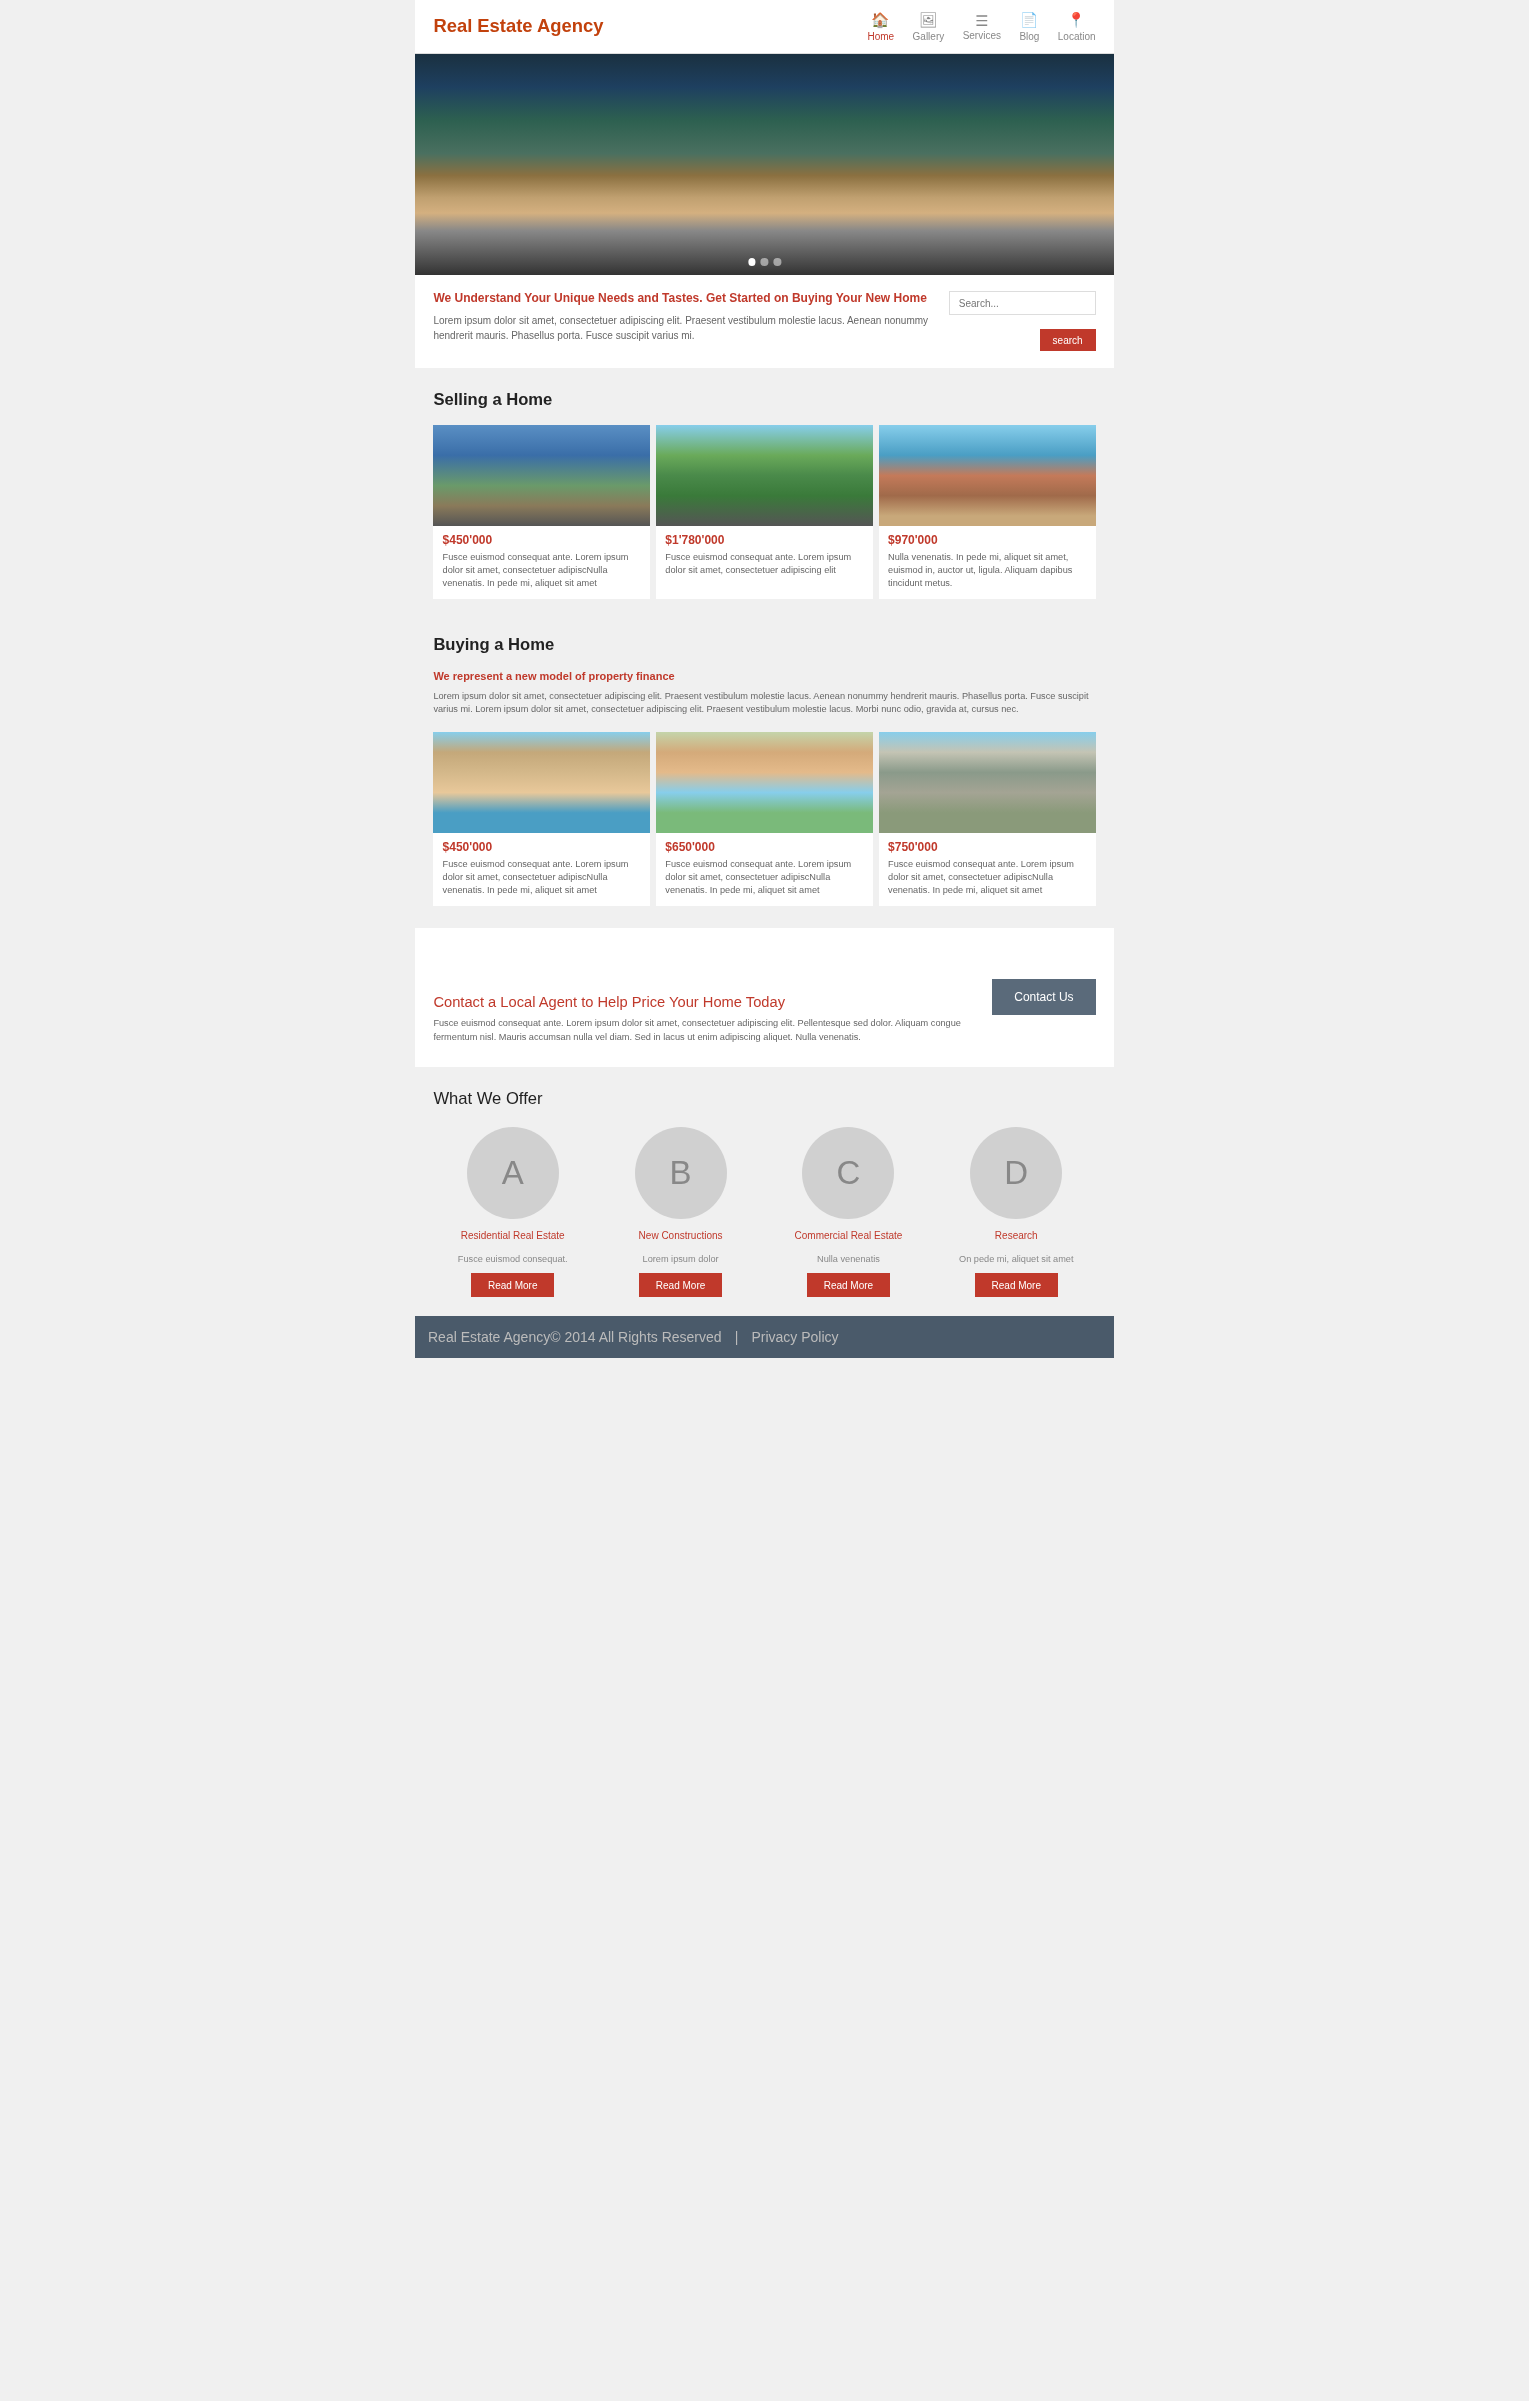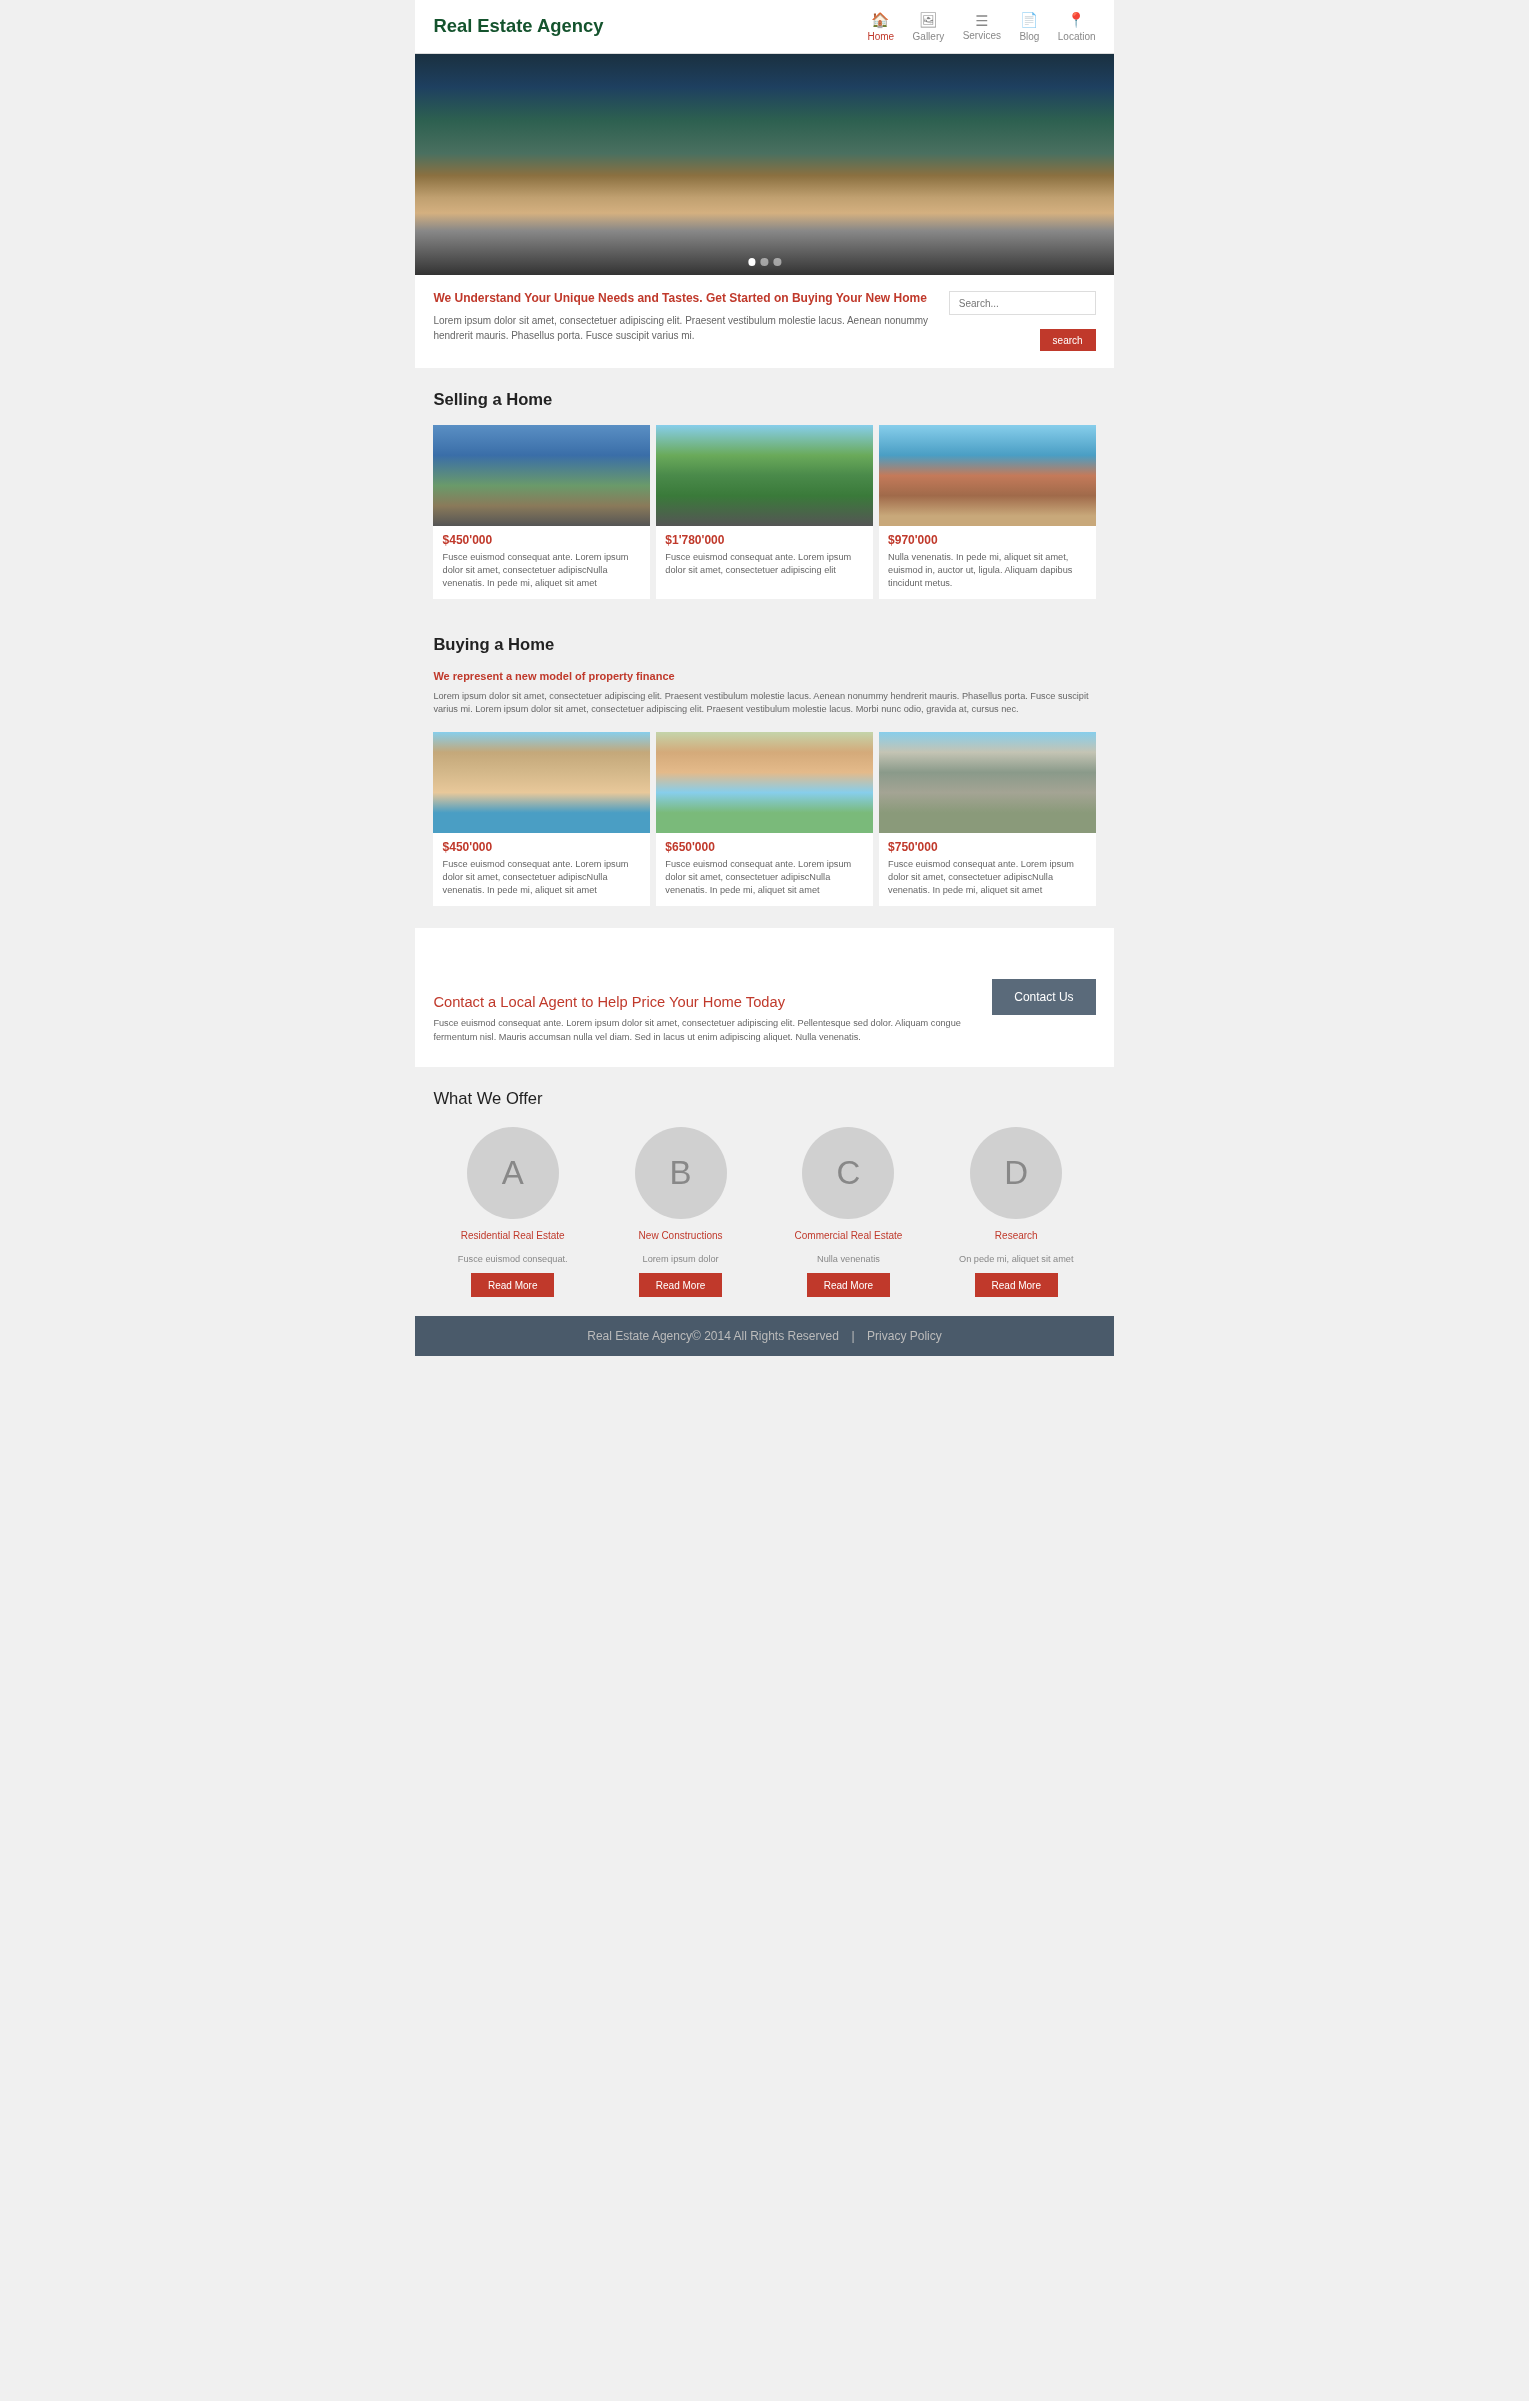--- a/index.html
+++ b/index.html
@@ -2,21 +2,21 @@
 <html style="font-size:14.7px"><head>
   <meta charset="utf-8">
   <style>
     * { box-sizing: border-box; margin: 0; padding: 0; }
     body { font-family: Arial, sans-serif; background: #f0f0f0; color: #333; font-size: 12px; }
 
     .page-wrapper { max-width: 699px; margin: 0 auto; background: #f0f0f0; }
 
     
     .header { background: #fff; display: flex; align-items: center; justify-content: space-between; padding: 11px 18.4px; border-bottom: 0.9px solid #ddd; }
-    .header-logo { font-size: 18.4px; font-weight: bold; color: #14532d; }
+    .header-logo { font-size: 18.4px; font-weight: bold; color: #c2410c; }
     .nav { display: flex; gap: 18.4px; align-items: center; }
     .nav-item { display: flex; flex-direction: column; align-items: center; cursor: pointer; color: #888; font-size: 10px; text-decoration: none; }
     .nav-item.active { color: #c0392b; }
     .nav-icon { font-size: 14.7px; margin-bottom: 1.8px; }
 
     
     .hero { position: relative; height: 221px; background: linear-gradient(135deg, #1a1a2e 0%, #2d4a3e 30%, #8B7355 60%, #c9a96e 100%); overflow: hidden; }
     .hero-dots { position: absolute; bottom: 9.2px; left: 50%; transform: translateX(-50%); display: flex; gap: 5.5px; }
     .hero-dot { width: 7.4px; height: 7.4px; border-radius: 50%; background: rgba(255,255,255,0.5); }
     .hero-dot.active { background: #fff; }
@@ -63,21 +63,21 @@
     .offer-section { background: #f0f0f0; padding: 18.4px; }
     .offer-title { font-size: 16.6px; font-weight: normal; color: #222; margin-bottom: 18.4px; }
     .offer-grid { display: grid; grid-template-columns: repeat(4, 1fr); gap: 9.2px; }
     .offer-card { background: #f0f0f0; display: flex; flex-direction: column; align-items: center; }
     .offer-circle { width: 92px; height: 92px; border-radius: 50%; background: #d0d0d0; display: flex; align-items: center; justify-content: center; font-size: 33px; color: #888; margin-bottom: 11px; }
     .offer-name { color: #c0392b; font-size: 10px; text-align: center; margin-bottom: 13px; }
     .offer-desc { color: #888; font-size: 9.2px; text-align: center; margin-bottom: 9.2px; }
     .offer-btn { background: #c0392b; color: #fff; border: none; padding: 6.4px 16.6px; font-size: 10px; cursor: pointer; }
 
     
-    .footer { background: #4a5a6a; color: #bbb; text-align: center; padding: 13px; font-size: 12px; }
+    .footer { background: #4a5a6a; color: #bbb; padding: 13px; font-size: 14px; }
     .footer a { color: #bbb; text-decoration: none; }
     .footer-sep { margin: 0 9.2px; }
 
     
     .hero-content { width: 100%; height: 100%; background: 
       linear-gradient(to bottom, #1a3040 0%, #1e4060 15%, #2d6050 30%, #4a7060 45%, #8B7040 55%, #c0a070 65%, #d4b080 72%, #888 80%, #333 100%); }
   </style>
 </head>
 <body>
 

